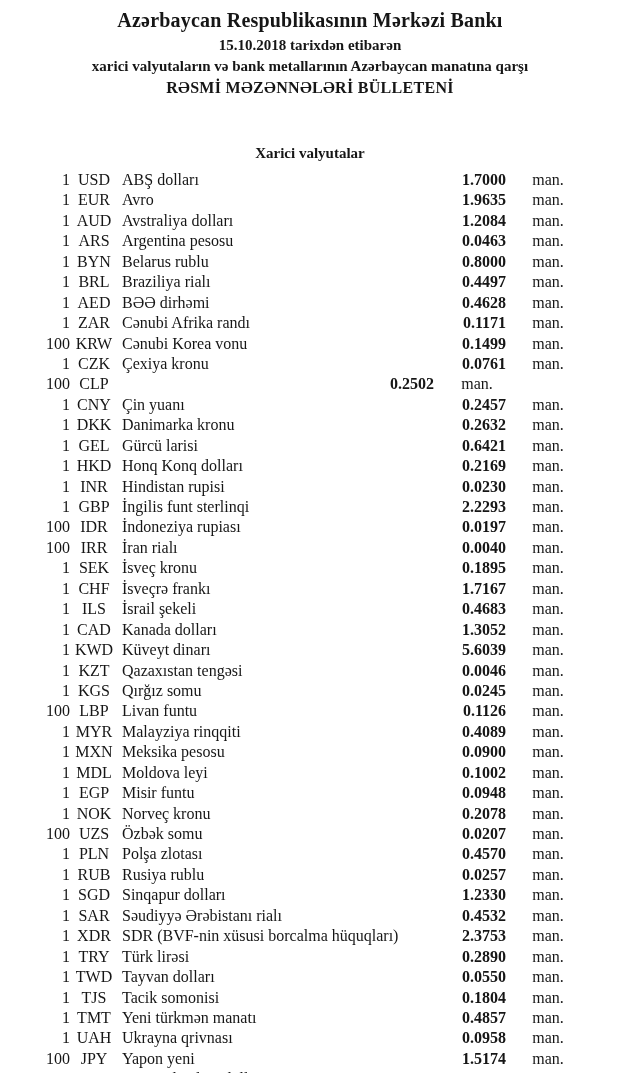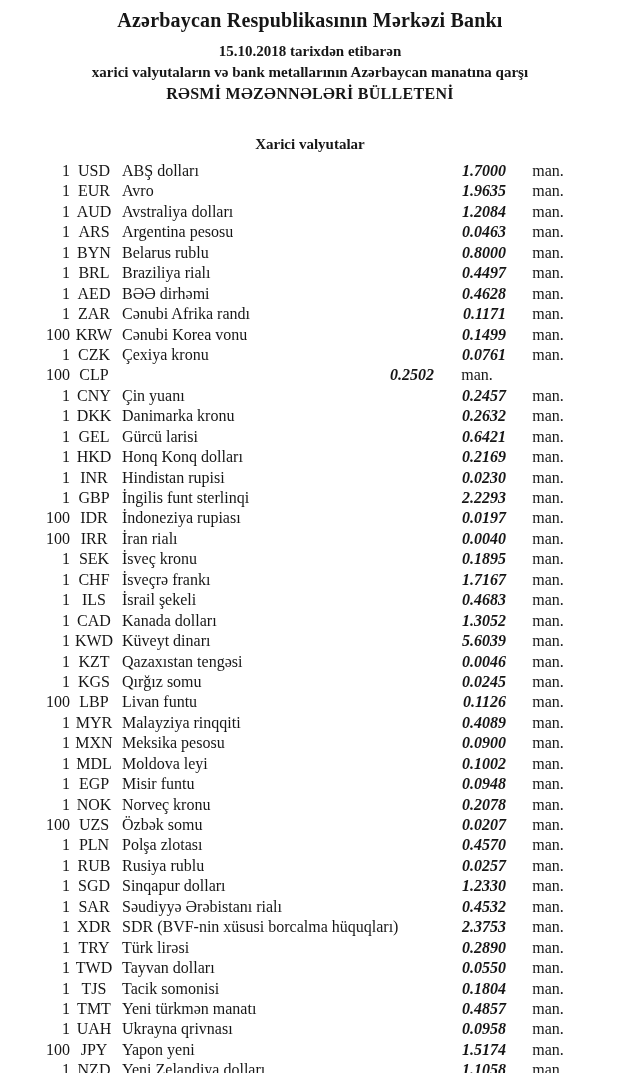--- a/index.html
+++ b/index.html
@@ -18,53 +18,53 @@
   .bank-name {
     font-size: 20px;
     font-weight: bold;
     line-height: 26px;
     letter-spacing: 0.2px;
   }
   .date-line {
     font-size: 15px;
     font-weight: bold;
     line-height: 21px;
-    margin-top: 8px;
+    margin-top: 2px;
   }
   .subject-line {
     font-size: 15px;
     font-weight: bold;
     line-height: 21px;
   }
   .bulletin-title {
     font-size: 16px;
     font-weight: bold;
     line-height: 22px;
     letter-spacing: 0.3px;
   }
   .section-title {
     text-align: center;
     font-size: 15px;
     font-weight: bold;
-    margin-top: 31px;
+    margin-top: 46px;
     margin-bottom: 8px;
   }
   .rates-table { width: 100%; }
   .row {
     display: grid;
     grid-template-columns: 28px 44px 1fr 72px 70px;
     height: 20.45px;
     line-height: 20.45px;
     font-size: 16px;
     white-space: nowrap;
   }
   .qty  { text-align: right; padding-right: 2px; }
   .code { text-align: center; }
   .name { padding-left: 6px; overflow: hidden; }
-  .rate { text-align: right; font-weight: bold; font-style: italic; }
+  .rate { text-align: right; font-weight: bold; }
   .unit { padding-left: 14px; box-sizing: border-box; text-align: center; }
 </style>
 </head>
 <body>
 
 <div class="page">
 
   <header>
     <div class="bank-name">Azərbaycan Respublikasının Mərkəzi Bankı</div>
     <div class="date-line">15.10.2018 tarixdən etibarən</div>

